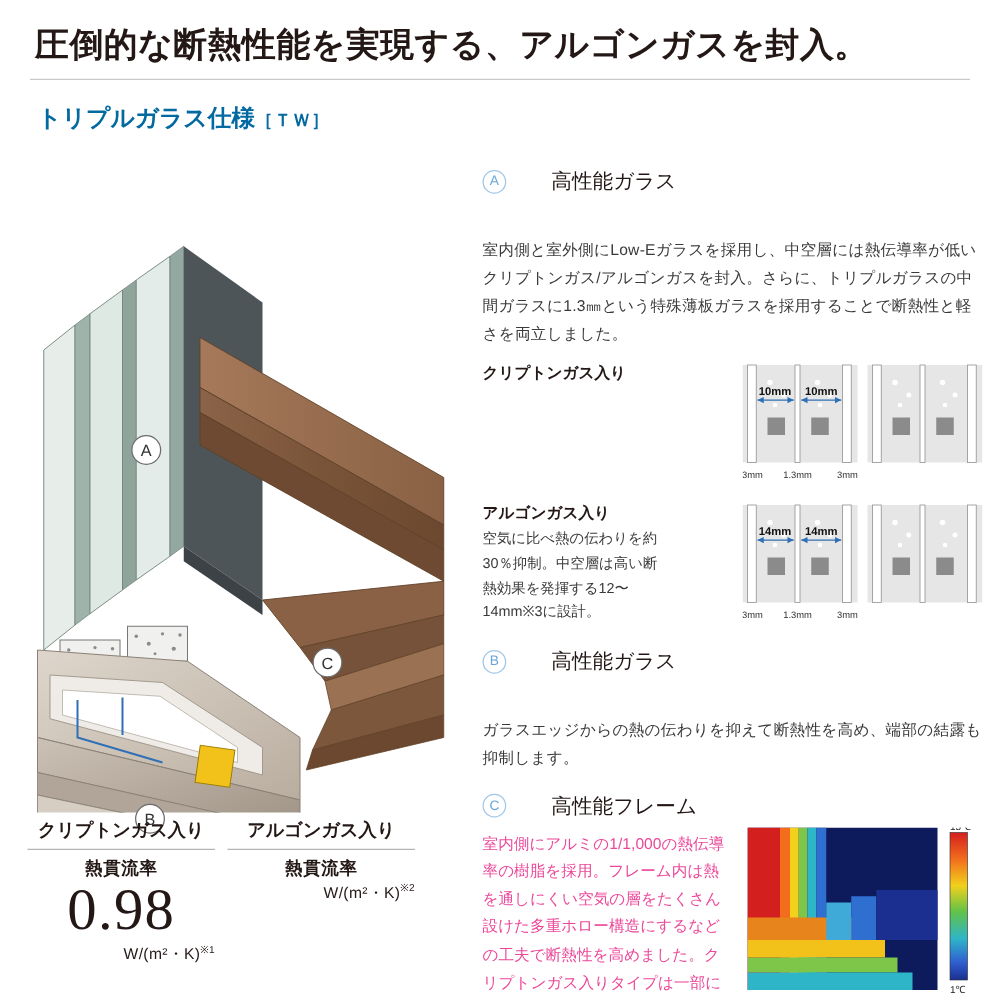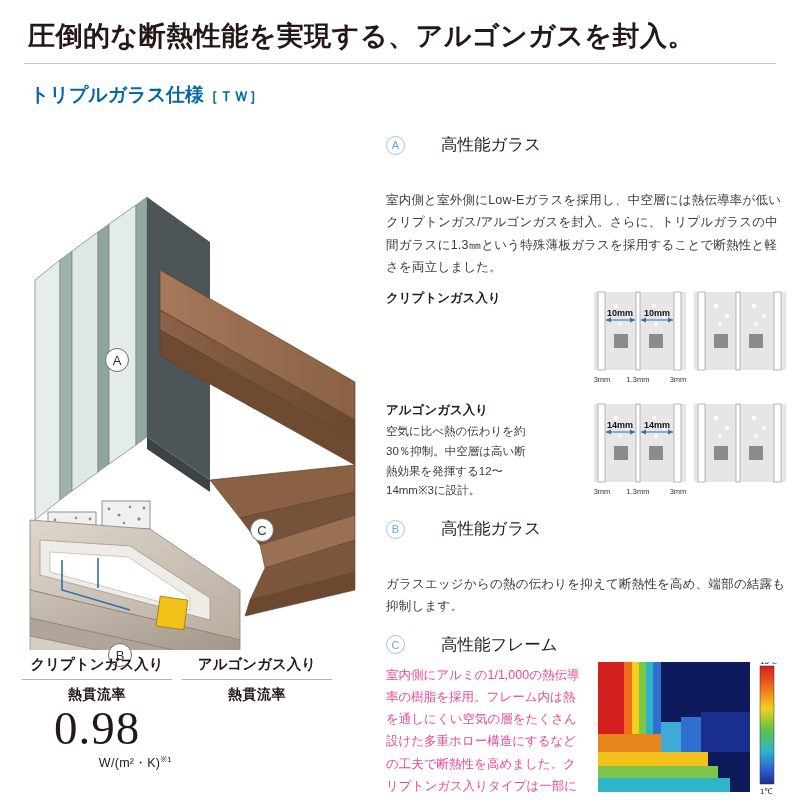--- a/index.html
+++ b/index.html
@@ -312,20 +312,21 @@
       <div class="gas">クリプトンガス入り</div>
       <div class="divider"></div>
       <div class="label">熱貫流率</div>
       <div class="value">0.98</div>
       <div class="unit"><span>W/(m²・K)</span><sup>※1</sup></div>
     </div>
     <div class="fig two">
       <div class="gas">アルゴンガス入り</div>
       <div class="divider"></div>
       <div class="label">熱貫流率</div>
+      <div class="unit"><span>W/(m²・K)</span><sup>※2</sup></div>
     </div>
   </div>
 
   <div class="right">
 
     <div>
       <div class="sec-head">
         <span class="circ">A</span>
         <span class="sec-title">高性能ガラス</span>
       </div>

